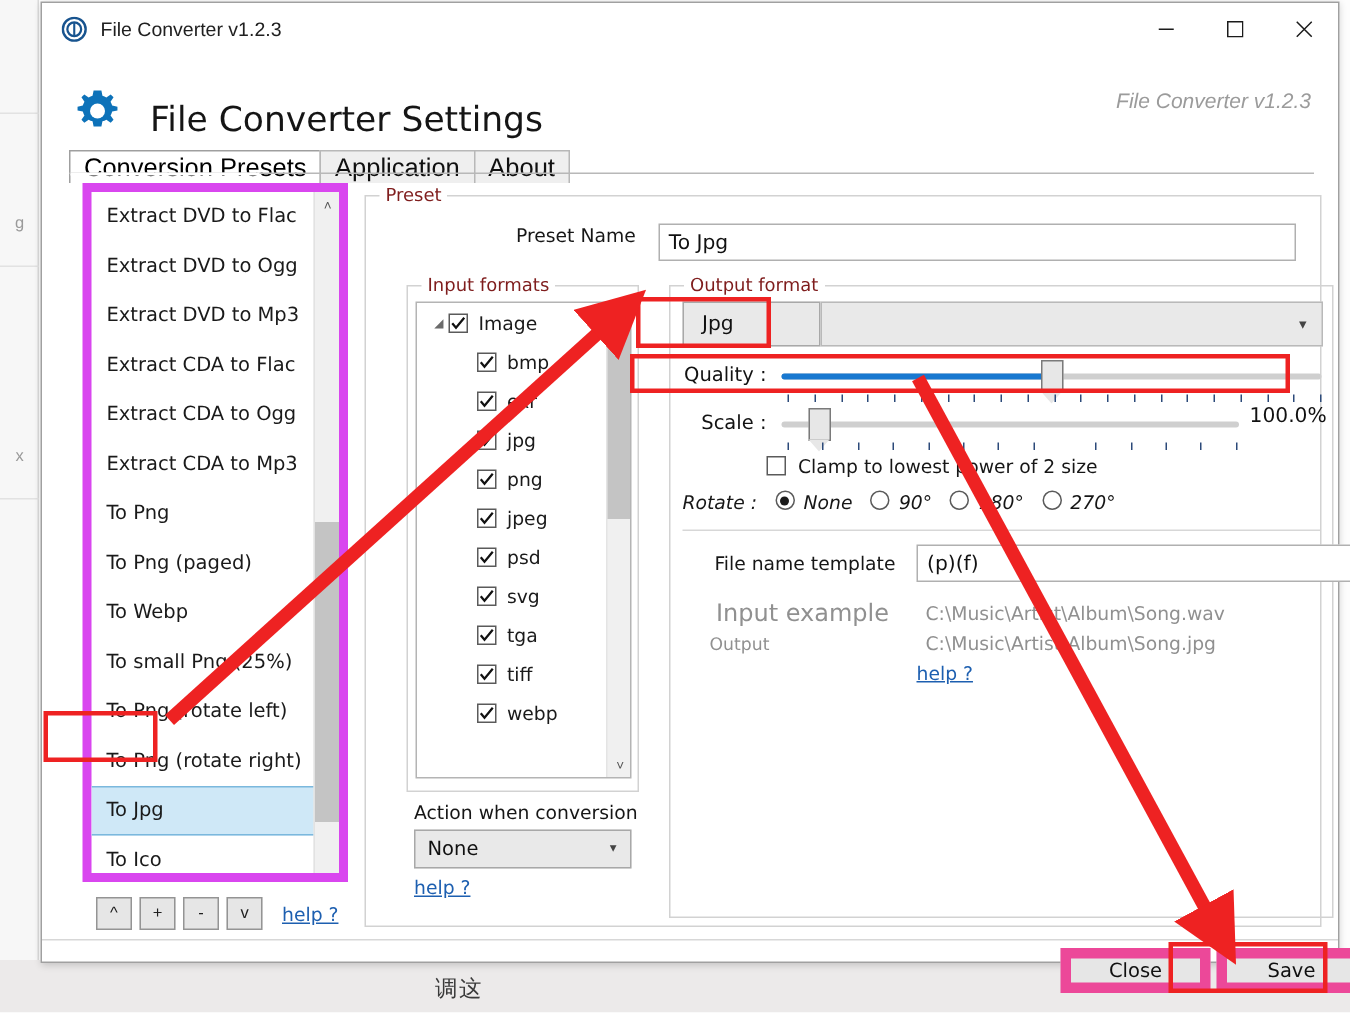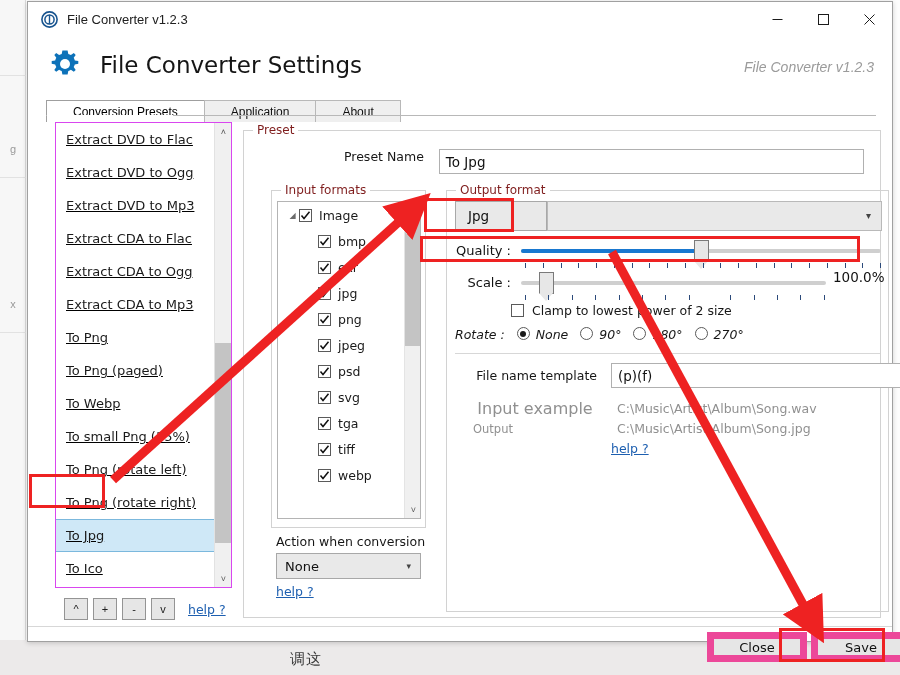--- a/index.html
+++ b/index.html
@@ -63,61 +63,60 @@
   .win-buttons { position: absolute; right: 0; top: 0; display: flex; height: 35px; }
   .win-btn {
     width: 46px; height: 35px;
     display: flex; align-items: center; justify-content: center;
     color: #1b1b1b;
   }
 
   
   .header {
     position: relative; height: 56px;
-    display: flex; align-items: center;
+    display: flex; align-items: flex-end;
   }
   .gear-wrap { margin-left: 20px; width: 36px; height: 36px; }
   .header-title {
     margin-left: 16px; font-size: 23px; color: #151515;
     font-family: "DejaVu Sans", sans-serif; font-weight: 400;
   }
   .header-version {
     position: absolute; right: 18px; top: 22px;
     font-size: 14px; color: #9b9b9b; font-style: italic;
   }
 
   
   .tabstrip {
     position: relative; margin-left: 18px; margin-top: 6px;
     height: 23px; display: flex; align-items: flex-end;
   }
   .tab {
-    height: 22px; padding: 0 26px;
+    height: 22px; padding: 0 9px;
     display: flex; align-items: center;
-    font-size: 12px; color: #101010;
+    font-size: 17px; color: #101010;
     border: 1px solid #b8b8b8; border-bottom: none;
     background: #efefef; margin-right: -1px;
   }
   .tab.active { background: #ffffff; border-color: #9f9f9f; color: #000; }
   .tab-underline {
     position: absolute; left: 18px; top: 113px;
     width: 830px; height: 1px; background: #b8b8b8;
   }
   .tab-underline-cut {
     position: absolute; left: 19px; top: 113px;
     width: 126px; height: 2px; background: #ffffff;
   }
 
   
   .preset-list {
     position: absolute; left: 27px; top: 120px;
     width: 177px; height: 466px;
-    border: 1px solid #d946ef; background: #ffffff;
+    border: 6px solid #d946ef; background: #ffffff;
     overflow: hidden;
-    text-decoration: underline;
   }
   .preset-item {
     height: 33px; padding-left: 10px;
     display: flex; align-items: center;
     font-size: 13px; color: #1a1a1a;
     font-family: "DejaVu Sans", sans-serif;
   }
   .preset-item.selected {
     background: #cfe8f7; border-top: 1px solid #7bb8dd; border-bottom: 1px solid #7bb8dd;
   }

